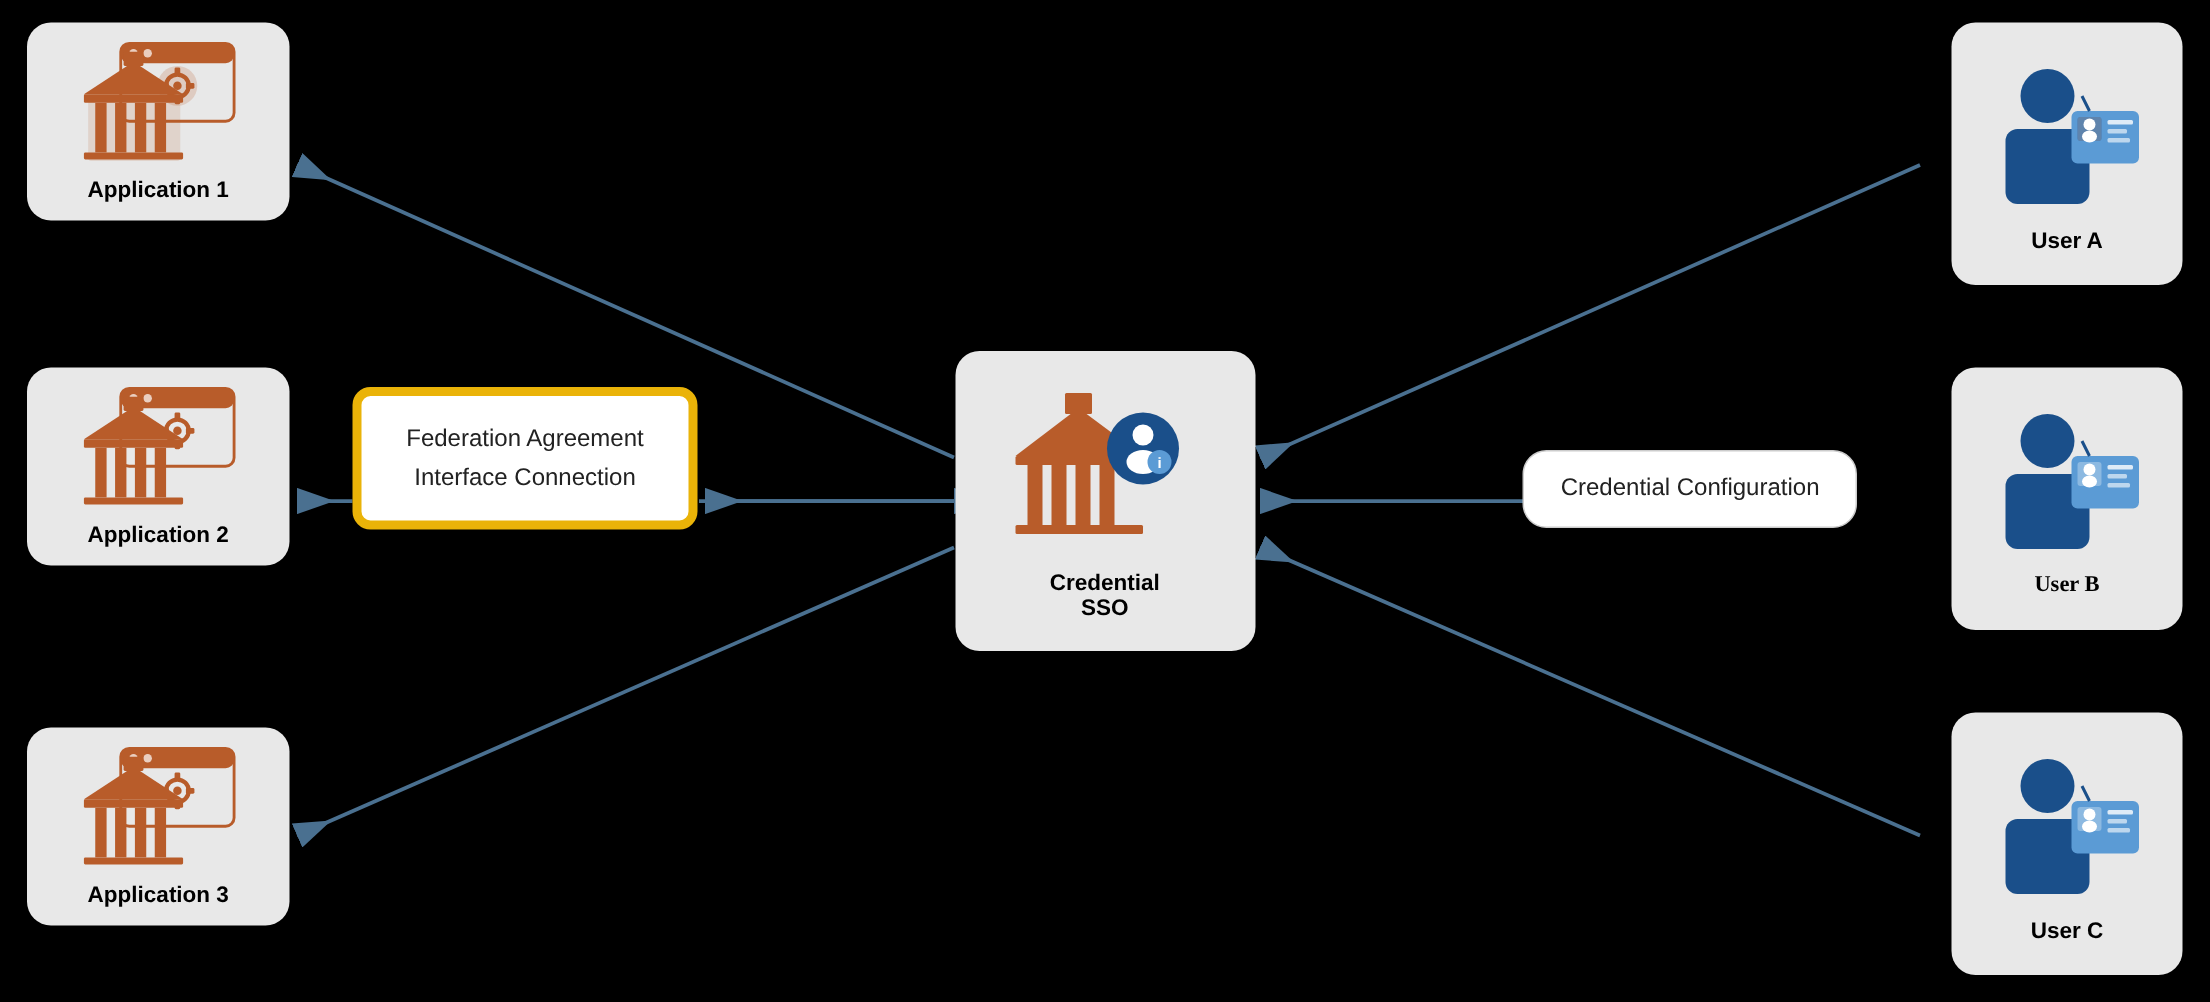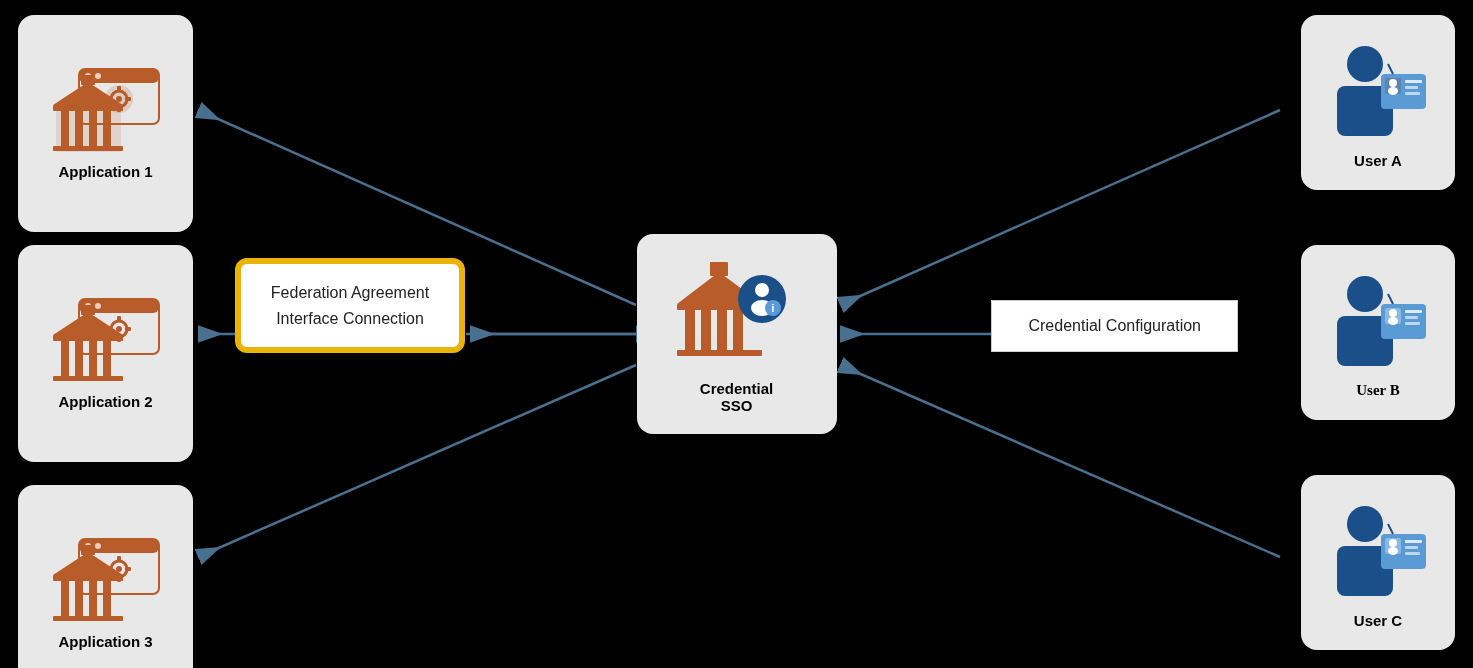--- a/index.html
+++ b/index.html
@@ -35,21 +35,21 @@
       font-weight: bold;
       font-size: 15px;
       color: #000;
       text-align: center;
       margin-top: 6px;
     }
 
     
     .app-card {
       width: 175px;
-      height: 217px;
+      height: 132px;
       left: 18px;
       padding-left: 12px;
     }
     .app1 { top: 15px; }
     .app2 { top: 245px; }
     .app3 { top: 471px; margin-top: 14px; }
 
     
     .user-card {
       width: 154px;
@@ -84,23 +84,23 @@
     .federation-box .line {
       font-size: 16px;
       color: #222;
       line-height: 1.6;
     }
 
     
     .credential-box {
       position: absolute;
       background: #fff;
-      border-radius: 0;
+      border-radius: 16px;
       border: 1px solid #ccc;
-      padding: 16px 36px;
+      padding: 16px 24px;
       right: 235px;
       top: 300px;
       white-space: nowrap;
       font-size: 16px;
       color: #222;
     }
 
     
     .arrows-svg {
       position: absolute;

